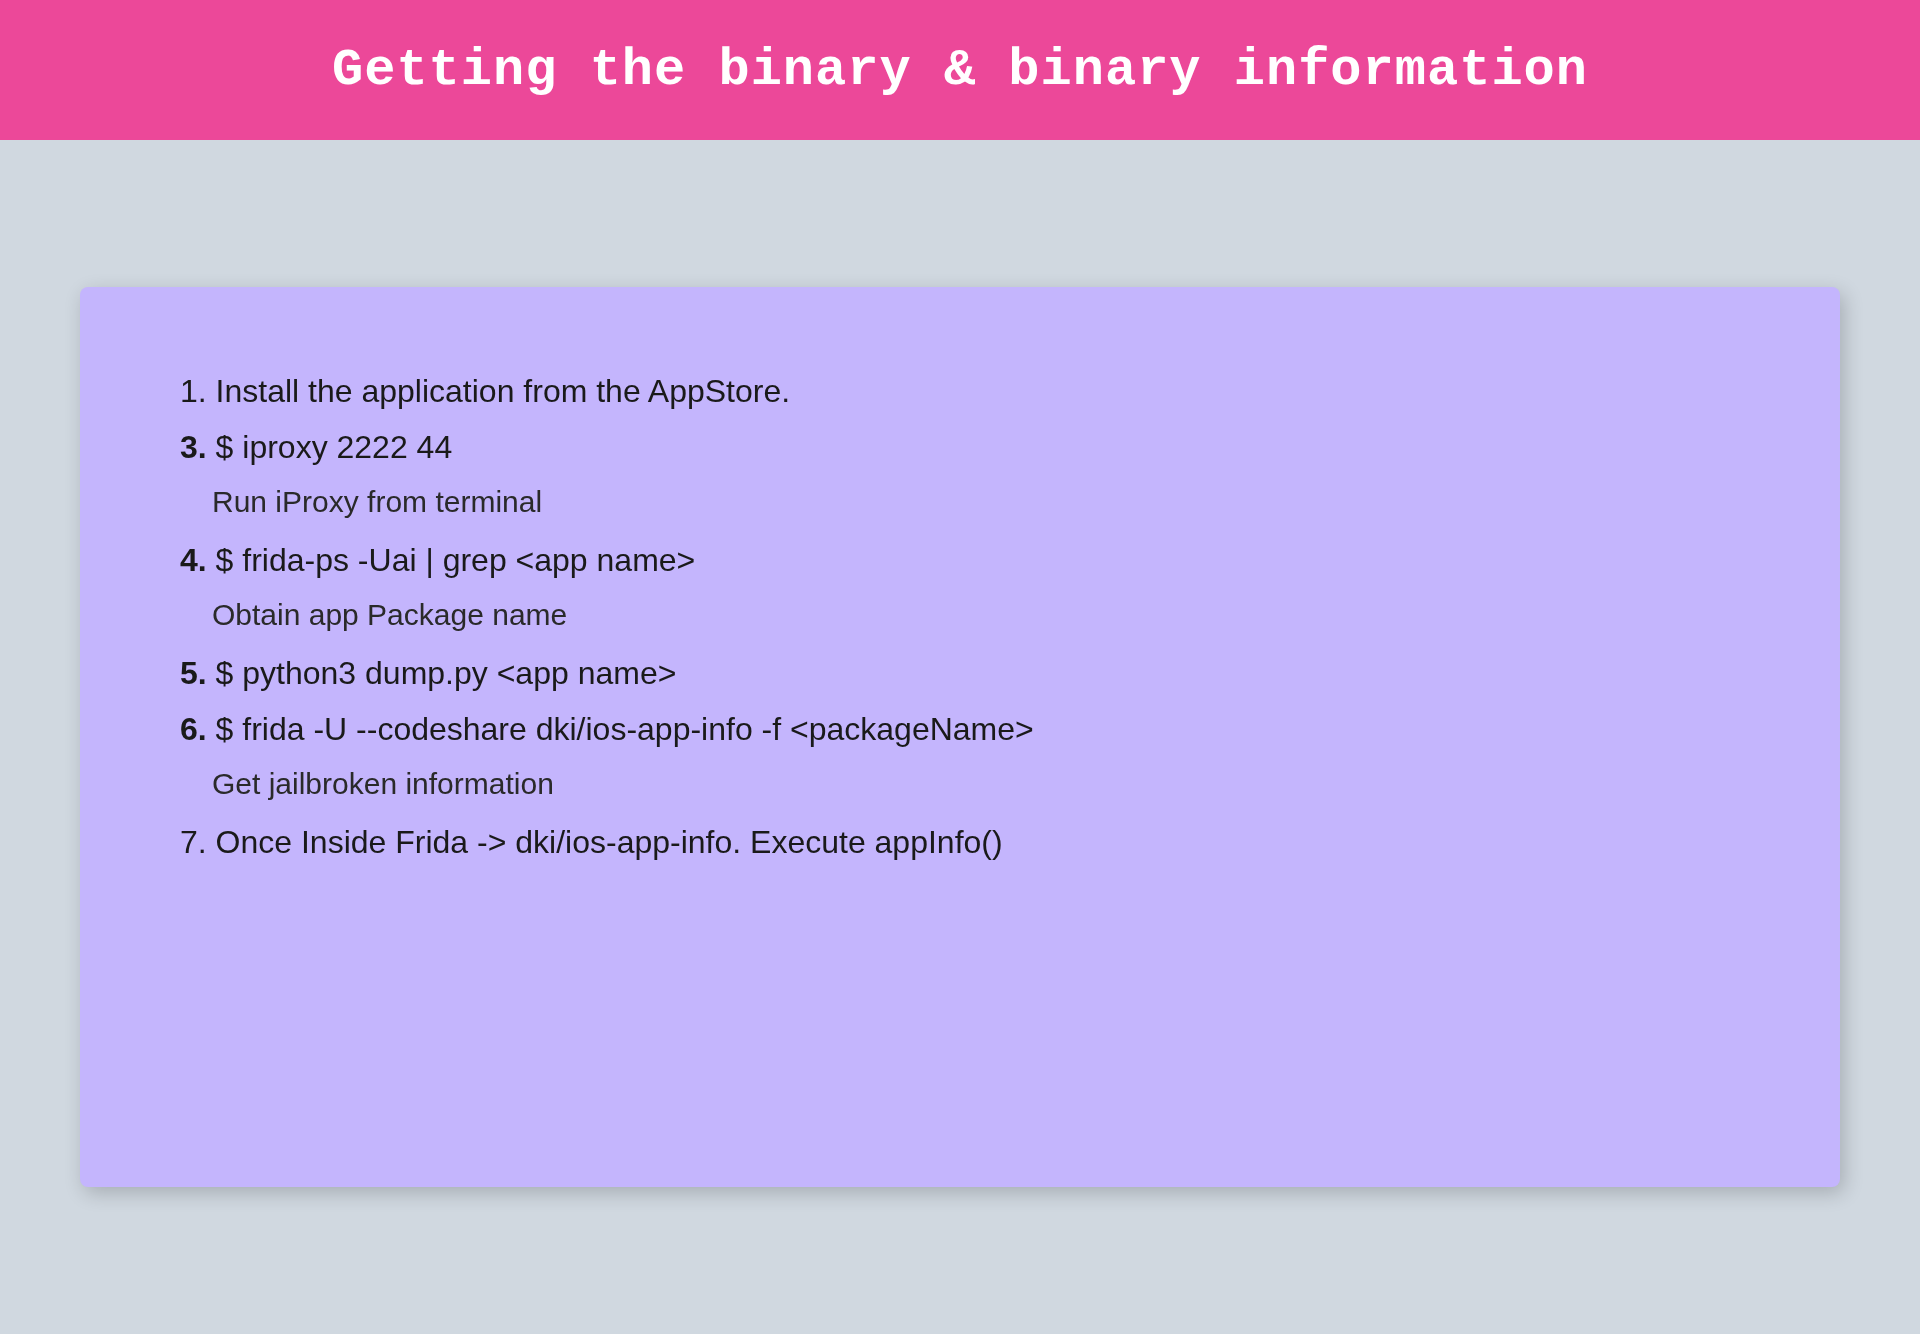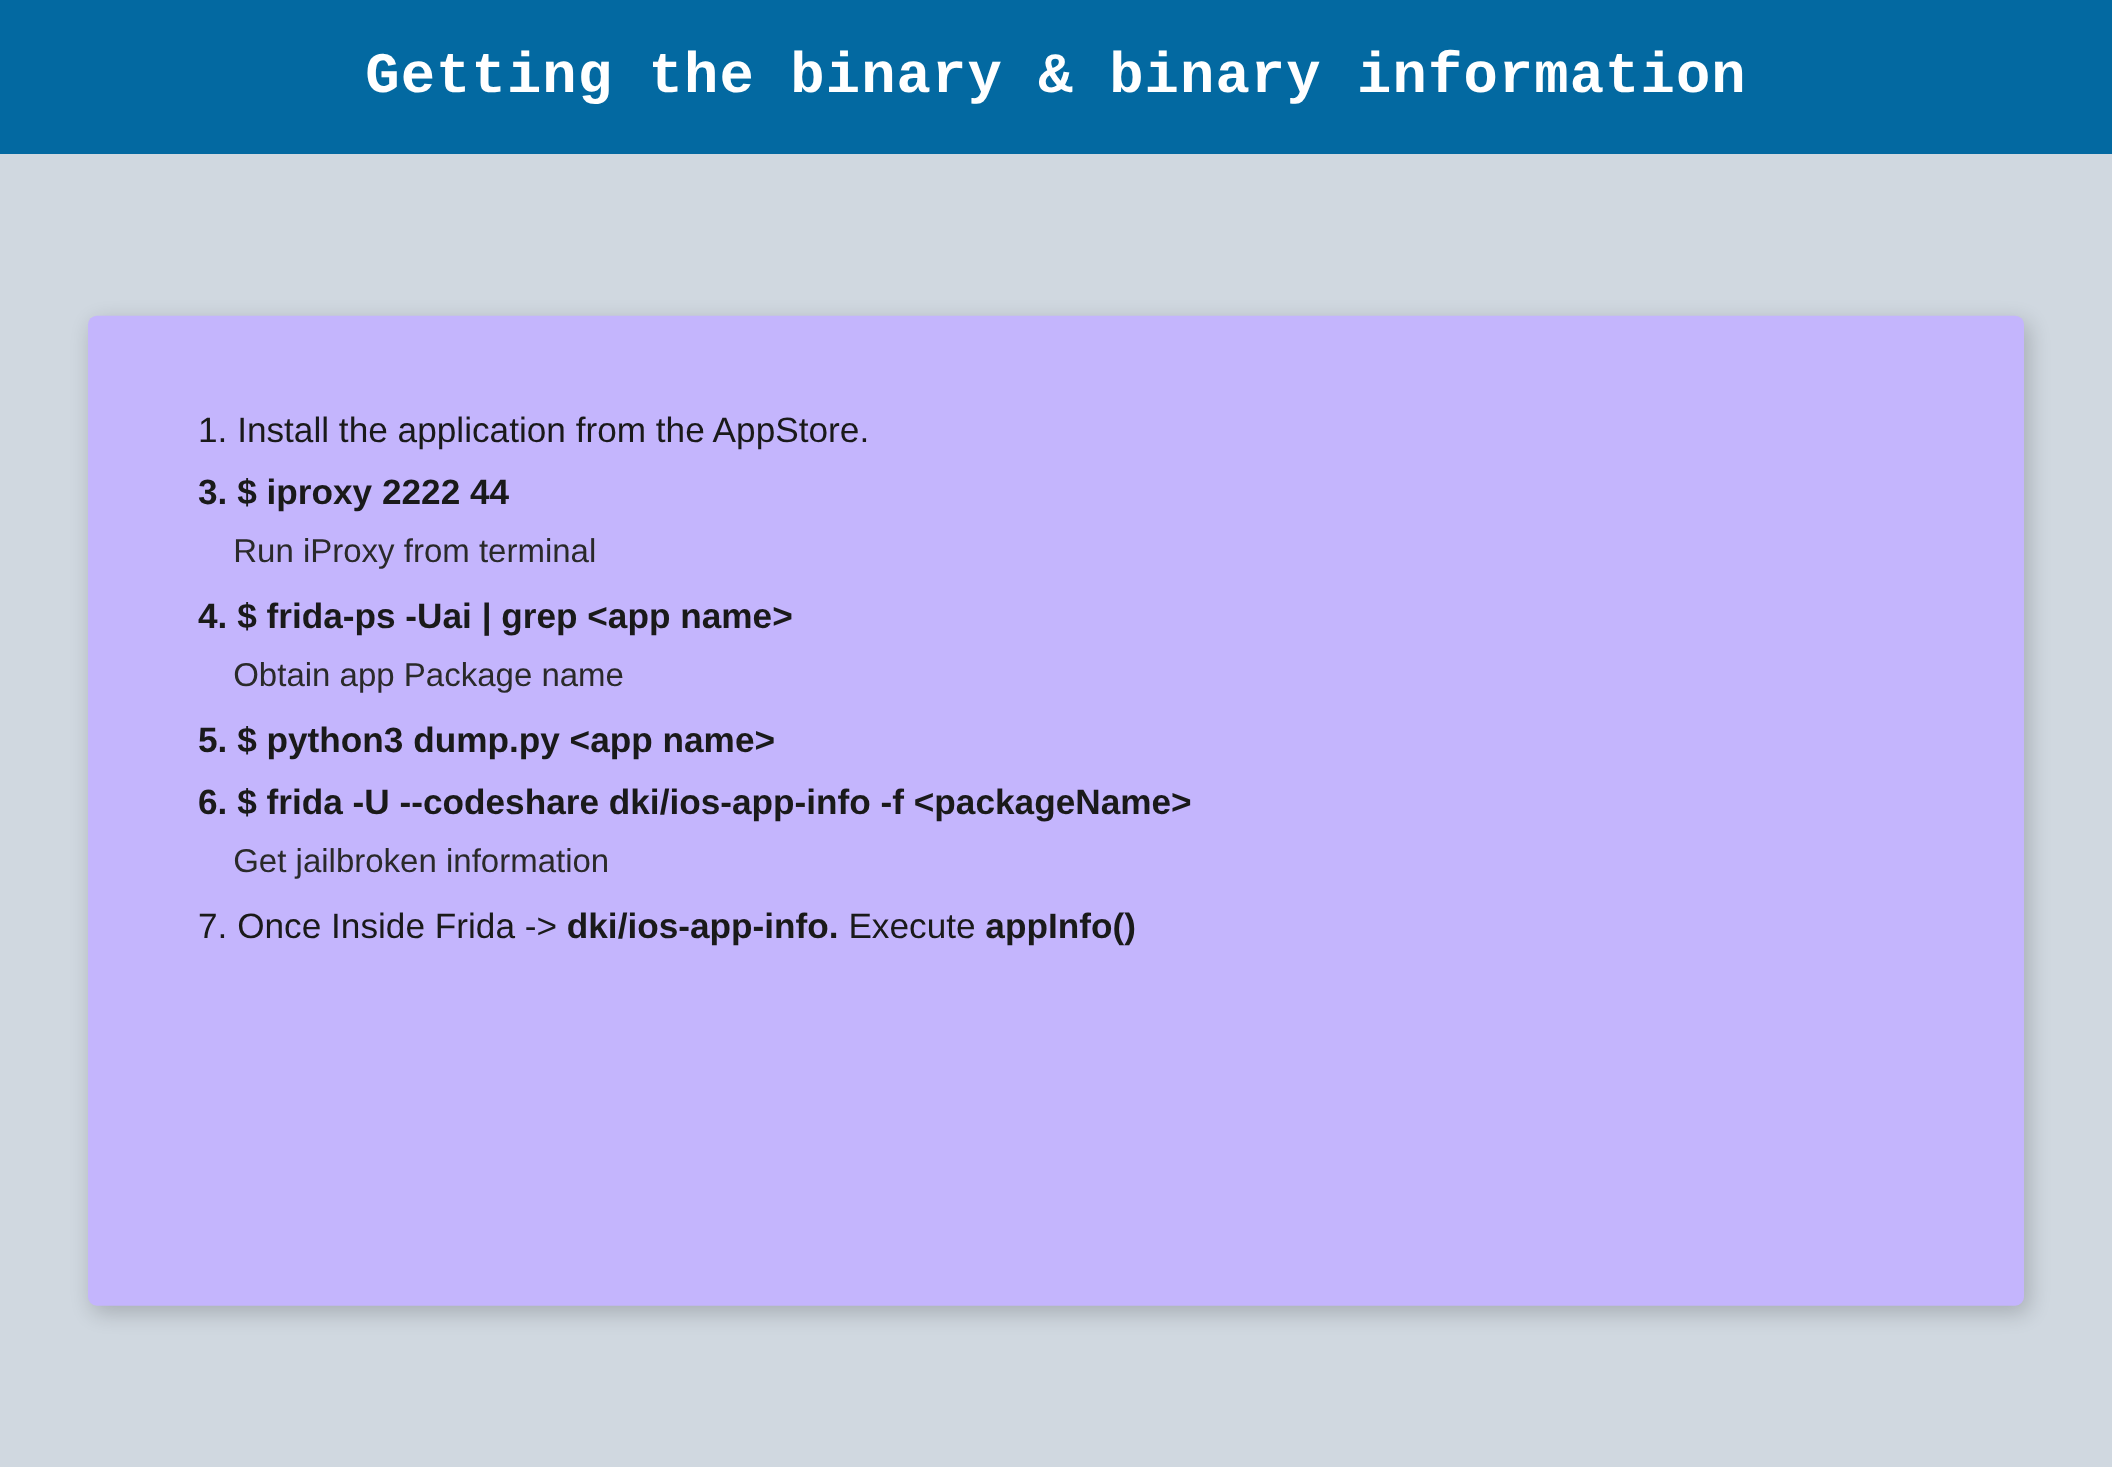--- a/index.html
+++ b/index.html
@@ -10,21 +10,21 @@
 
     body {
       width: 1920px;
       height: 1334px;
       background-color: #d0d8e0;
       font-family: 'Arial', sans-serif;
       overflow: hidden;
     }
 
     .header {
-      background-color: #0369a1;
+      background-color: #ec4899;
       width: 100%;
       padding: 30px 40px;
       display: flex;
       align-items: center;
       justify-content: center;
       min-height: 140px;
     }
 
     .header-title {
       color: #ffffff;
@@ -77,21 +77,21 @@
 
     .step-item.sub-description {
       font-weight: 400;
       padding-left: 32px;
       font-size: 30px;
       margin-bottom: 12px;
       color: #2a2a2a;
     }
 
     .mono-bold {
-      font-weight: 700;
+      font-weight: 400;
       font-family: Arial, sans-serif;
     }
   </style>
 </head>
 <body>
 
 <div class="header">
   <h1 class="header-title">Getting the binary &amp; binary information</h1>
 </div>
 

